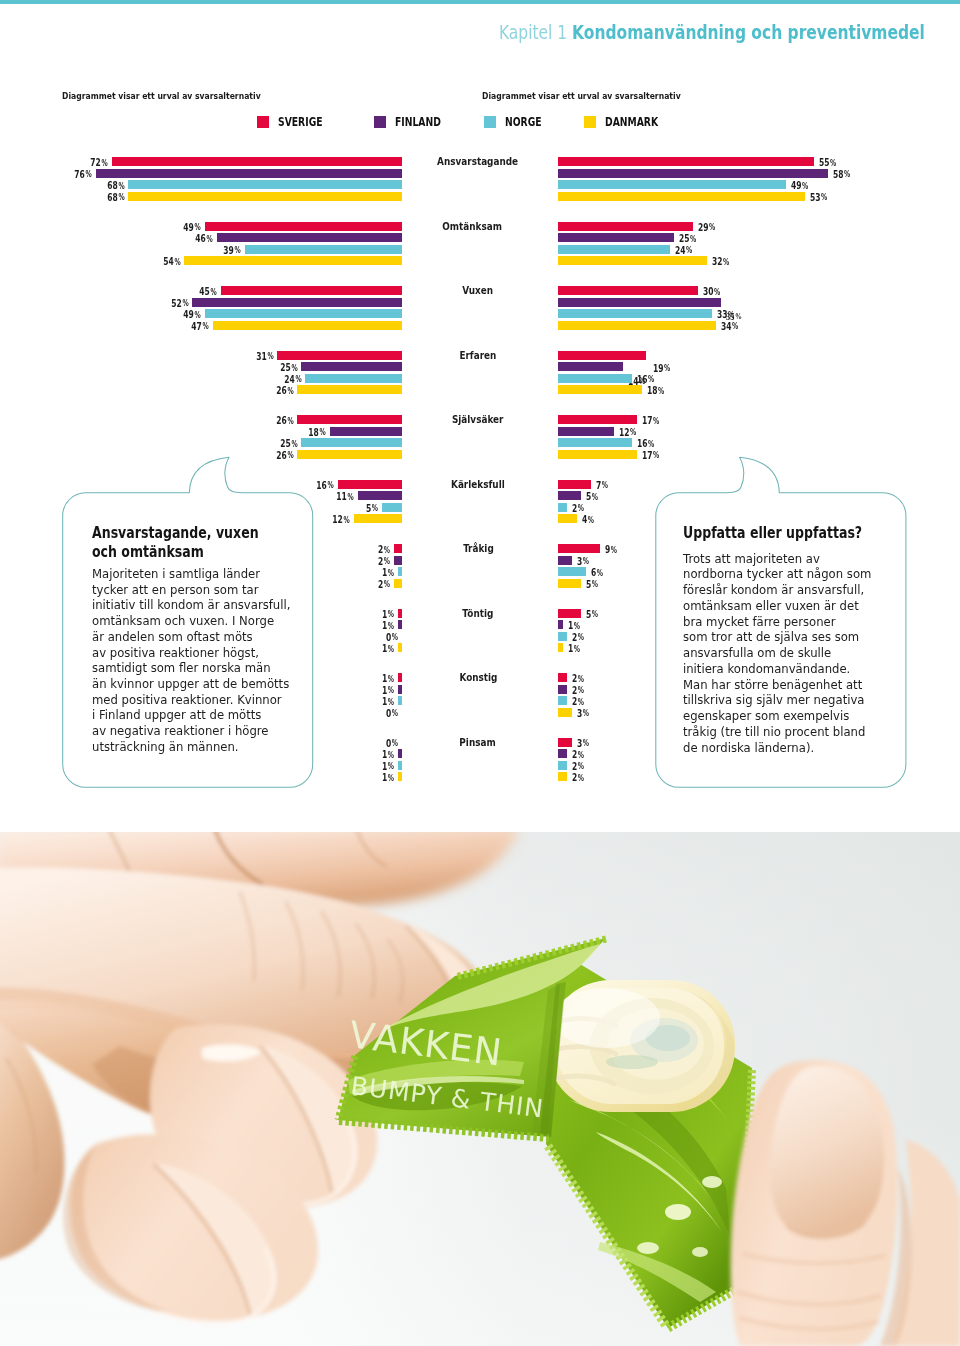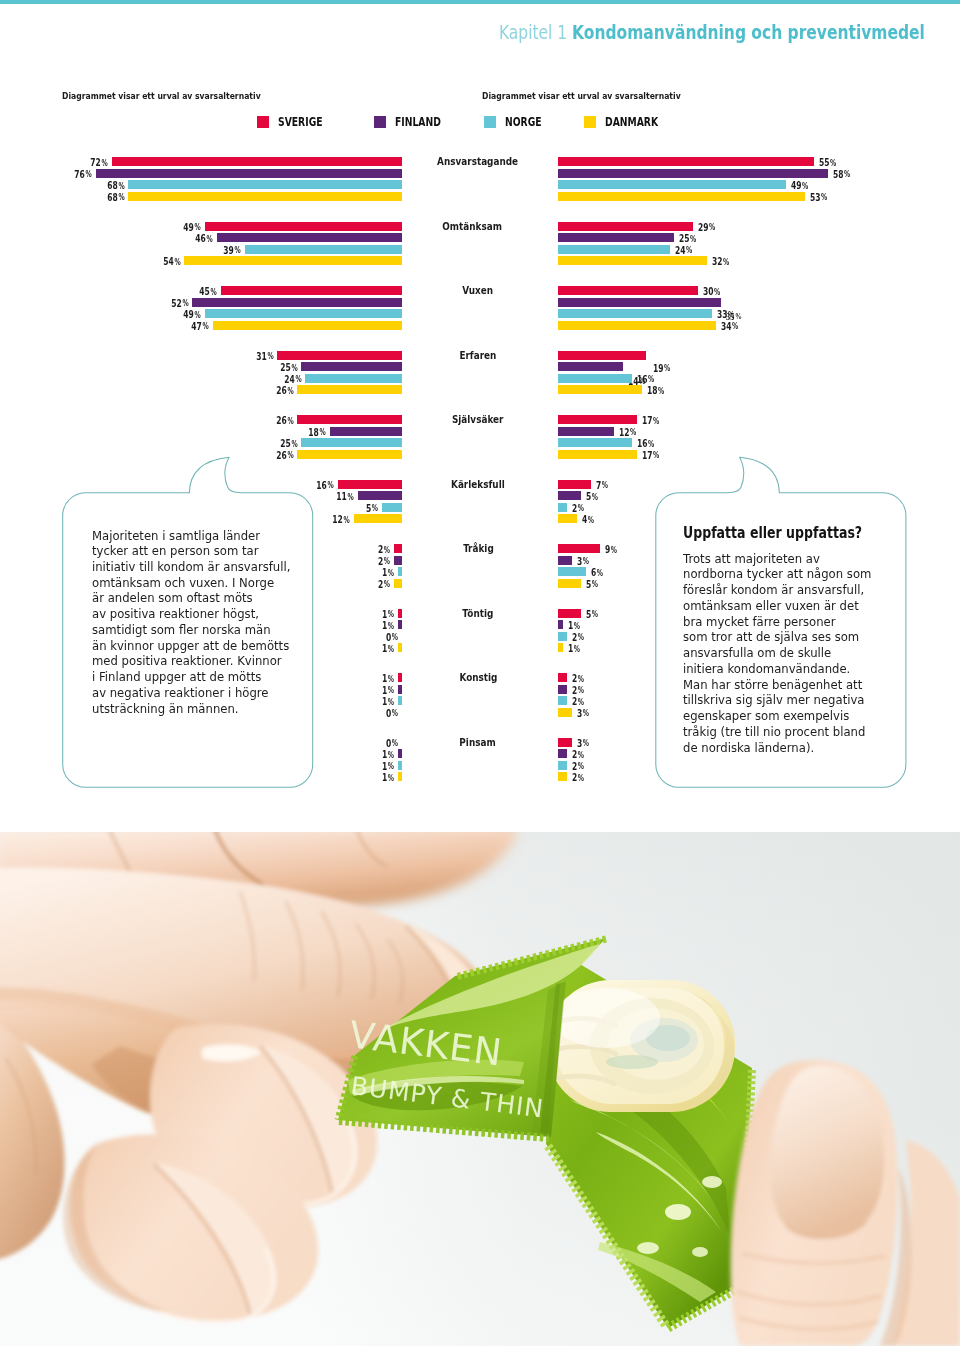--- a/index.html
+++ b/index.html
@@ -265,20 +265,24 @@
       <div class="vlab vlabL" style="left:10px;top:772.2px;width:384.1px;"><span class="vw"><span class="num">1</span><span class="pc">%</span></span></div>
       <div class="bar" style="left:558.0px;top:772.0px;width:9.3px;background:#fdd100;"></div>
       <div class="vlab vlabR" style="left:572.3px;top:772.2px;"><span class="vw"><span class="num">2</span><span class="pc">%</span></span></div>
     </div>
   </div>
   <svg class="calloutsvg" width="960" height="1346" viewBox="0 0 960 1346">
     <path fill="#ffffff" stroke="#6fb4b6" stroke-width="1.05" stroke-linejoin="round" stroke-linecap="round" d="M 85.5 492.8 L 189.3 492.8 C 189.8 470.5 205.5 459.6 229.1 457.2 C 224.0 466.0 223.5 478.0 227.6 487.0 C 230.5 493.2 238.0 492.8 247.8 492.8 L 290.0 492.8 C 302.4 492.8 312.7 503.1 312.7 515.5 L 312.7 764.6 C 312.7 777.0 302.4 787.3 290.0 787.3 L 85.5 787.3 C 73.1 787.3 62.7 777.0 62.7 764.6 L 62.7 515.5 C 62.7 503.1 73.1 492.8 85.5 492.8 Z"></path>
     <path fill="#ffffff" stroke="#6fb4b6" stroke-width="1.05" stroke-linejoin="round" stroke-linecap="round" d="M 883.1 492.8 L 779.3 492.8 C 778.8 470.5 763.1 459.6 739.5 457.2 C 744.6 466.0 745.1 478.0 741.0 487.0 C 738.1 493.2 730.6 492.8 720.8 492.8 L 678.6 492.8 C 666.2 492.8 655.8 503.1 655.8 515.5 L 655.8 764.6 C 655.8 777.0 666.2 787.3 678.6 787.3 L 883.1 787.3 C 895.5 787.3 905.9 777.0 905.9 764.6 L 905.9 515.5 C 905.9 503.1 895.5 492.8 883.1 492.8 Z"></path>
   </svg>
   <div class="callout-text" style="left:91.5px;top:523.5px;">
+    <h3>
+      <span class="tl">Ansvarstagande, vuxen</span>
+      <span class="tl">och omtänksam</span>
+    </h3>
     <p>
       <span class="bl">Majoriteten i samtliga länder</span>
       <span class="bl">tycker att en person som tar</span>
       <span class="bl">initiativ till kondom är ansvarsfull,</span>
       <span class="bl">omtänksam och vuxen. I Norge</span>
       <span class="bl">är andelen som oftast möts</span>
       <span class="bl">av positiva reaktioner högst,</span>
       <span class="bl">samtidigt som fler norska män</span>
       <span class="bl">än kvinnor uppger att de bemötts</span>
       <span class="bl">med positiva reaktioner. Kvinnor</span>

